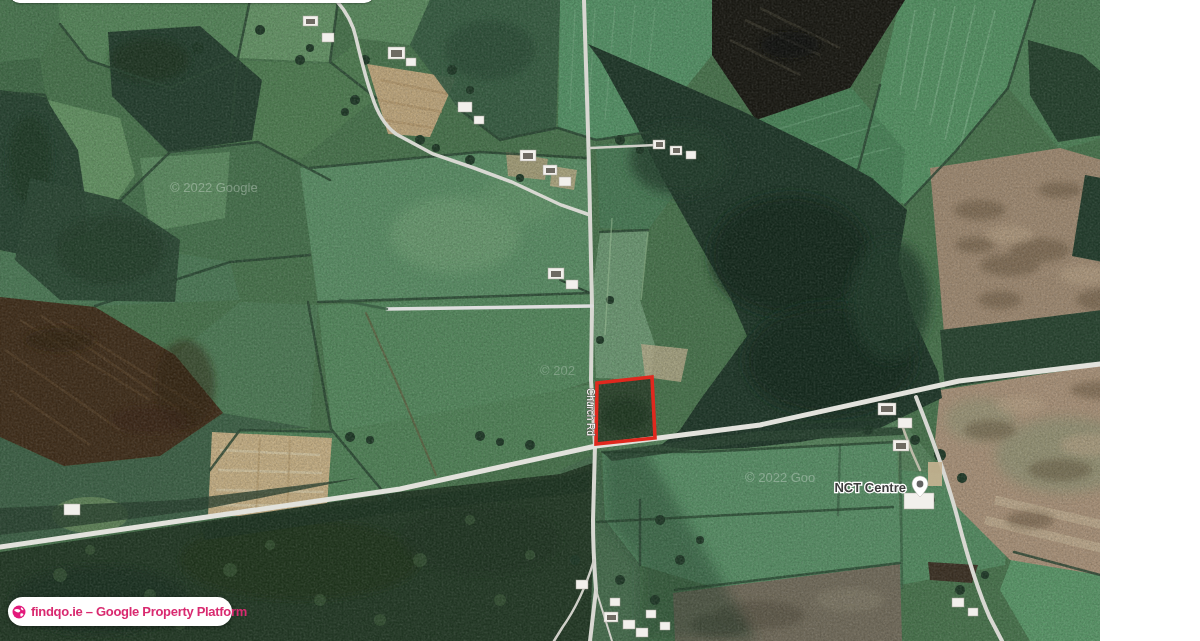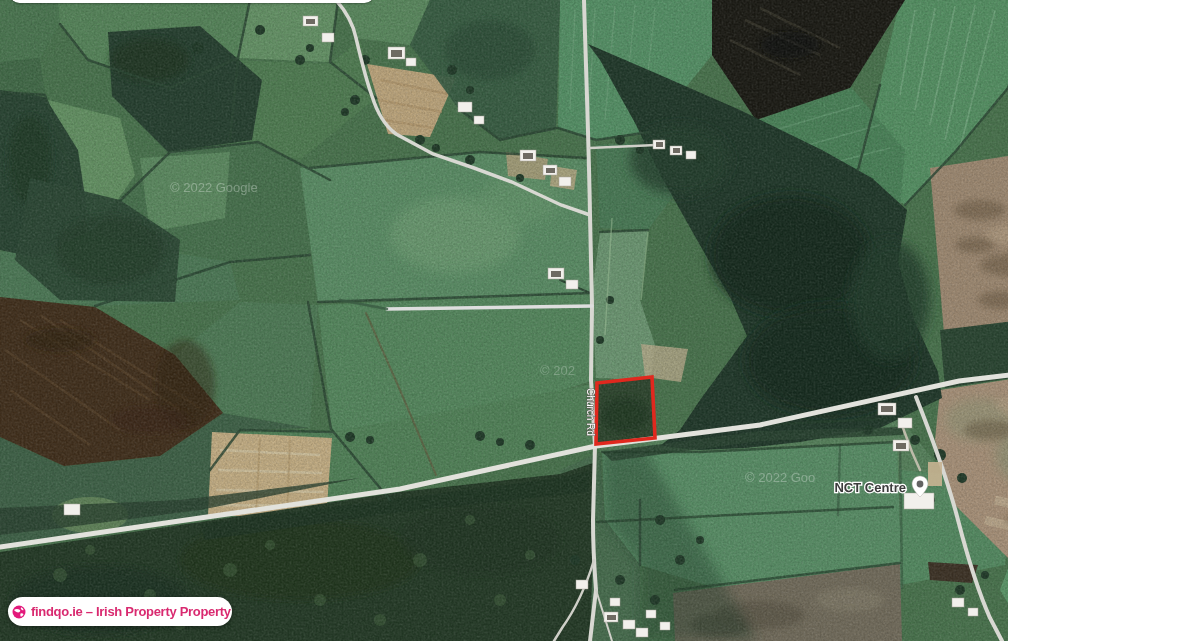--- a/index.html
+++ b/index.html
@@ -1,17 +1,17 @@
 <!DOCTYPE html>
 <html><head>
 <meta charset="utf-8">
 <style>
 html,body{margin:0;padding:0;background:#fff}
 body{width:1200px;height:641px;overflow:hidden;font-family:"Liberation Sans",sans-serif}
-#map{position:relative;width:1008px;height:641px;background:#a16207;overflow:hidden}
+#map{position:relative;width:1100px;height:641px;background:#a16207;overflow:hidden}
 #topbar{position:absolute;left:10px;top:-16px;width:364px;height:19px;background:#fff;border-radius:10px;box-shadow:0 1px 2px rgba(0,0,0,.3);z-index:30}
 #badge{position:absolute;left:8px;top:597px;width:224px;height:29px;background:#fff;border-radius:15px;box-shadow:0 1px 4px rgba(0,0,0,.4);display:flex;align-items:center;z-index:30}
 #badge .txt{color:#d92a70;font-size:13px;font-weight:bold;margin-left:5px;letter-spacing:-0.3px;white-space:nowrap}
 #badge svg{margin-left:4px;flex:none}
 </style>
 </head>
 <body>
 <div id="map">
 <svg width="1200" height="641" viewBox="0 0 1200 641">
 <defs>
@@ -375,15 +375,15 @@
 </g>
 </svg>
 <div id="topbar"></div>
 <div id="badge">
 <svg width="14" height="14" viewBox="0 0 14 14">
         <circle cx="7" cy="7" r="6.5" fill="#e3197b"></circle>
         <path d="M2 5 Q4 3.4 6.5 4.2 Q9 5 8 6.5 Q6.5 8 4.5 7 Q2.6 6.2 2 5Z" fill="#fff"></path>
         <path d="M8.5 8.5 Q10.5 8 11.5 9.2 Q10.7 11.4 8.8 11.8 Q7.8 10 8.5 8.5Z" fill="#fff"></path>
         <path d="M9 2.2 Q11 3 11.6 5 Q10.4 5.6 9.4 4.6 Q8.4 3.4 9 2.2Z" fill="#fff"></path>
       </svg>
-<span class="txt">findqo.ie – Irish Property Property</span>
+<span class="txt">findqo.ie – Google Property Platform</span>
 </div>
 </div>
 
 </body></html>

